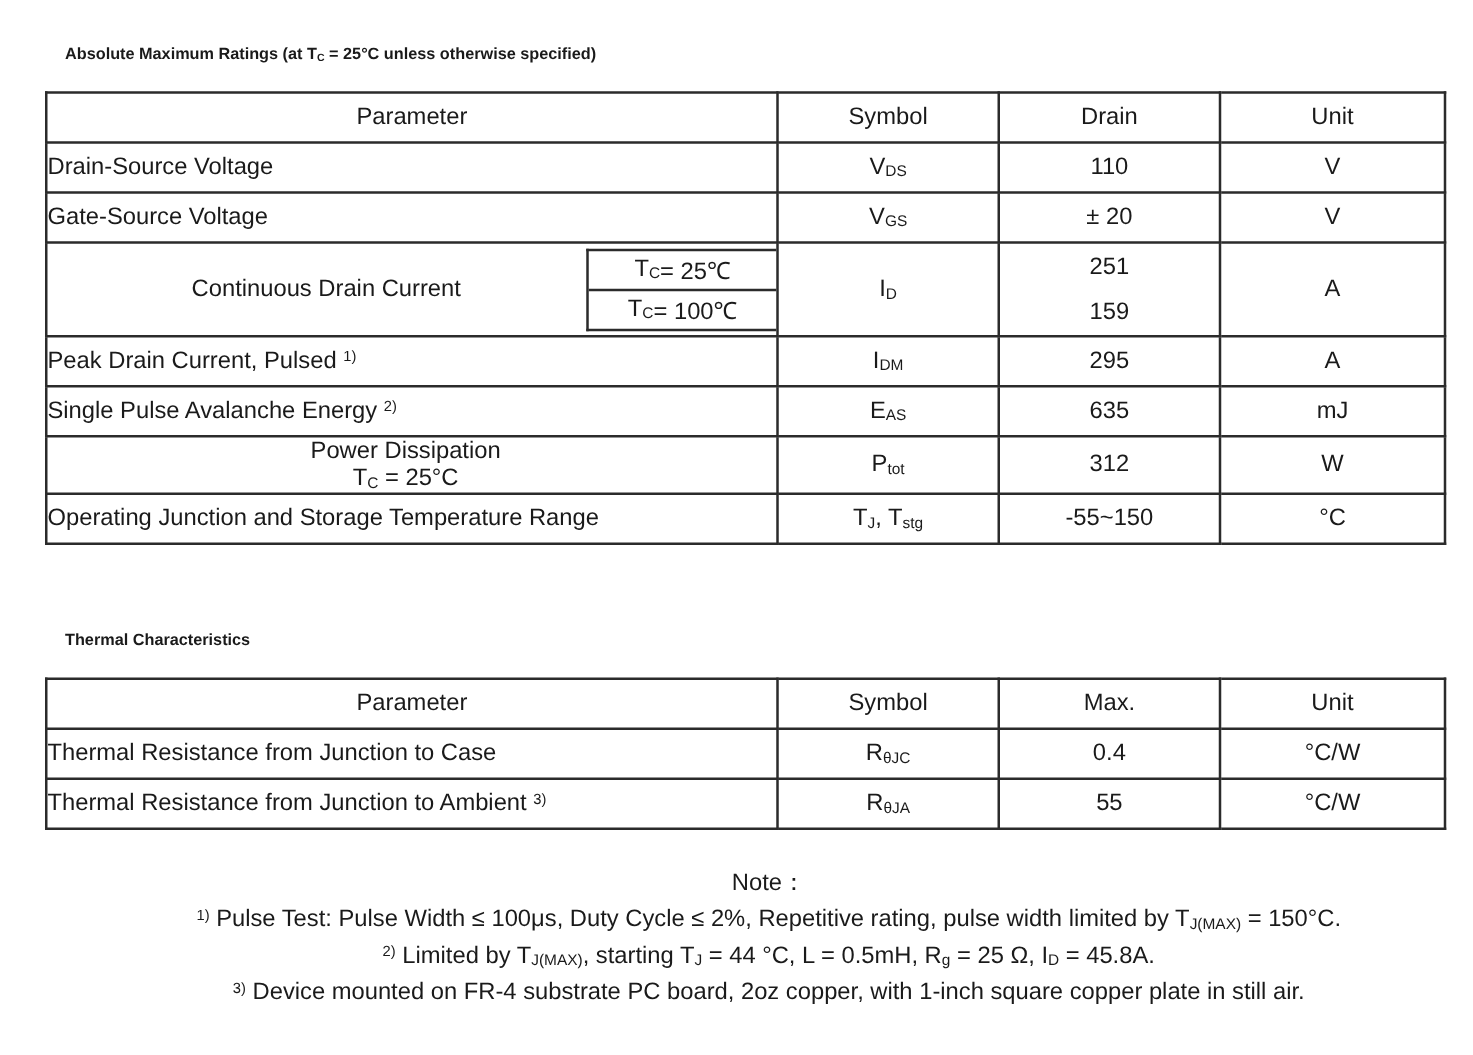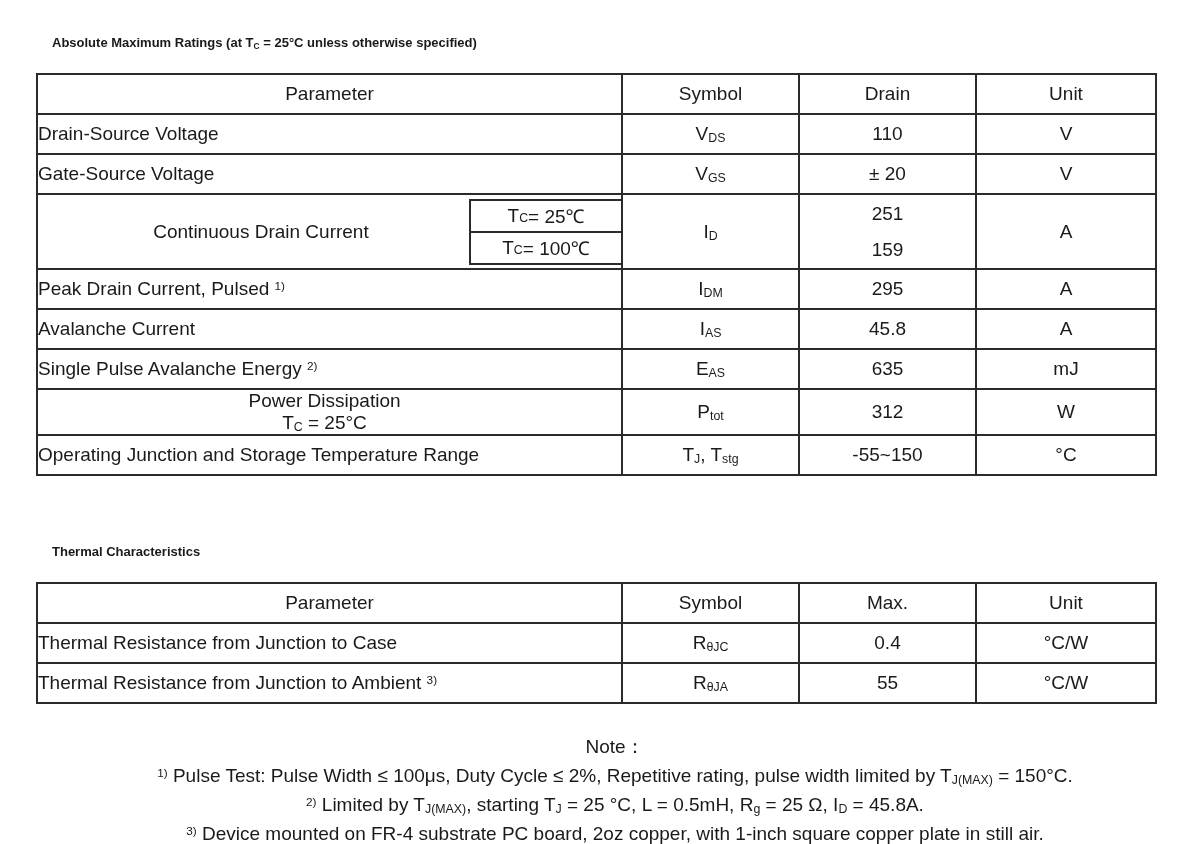--- a/index.html
+++ b/index.html
@@ -116,26 +116,20 @@
       </td>
       <td class="c">A</td>
     </tr>
     <tr>
       <td class="param"><span>Peak Drain Current, Pulsed </span><sup>1)</sup></td>
       <td class="c"><span>I</span><sub>DM</sub></td>
       <td class="c">295</td>
       <td class="c">A</td>
     </tr>
     <tr>
-      <td class="param"><span>Avalanche Current</span></td>
-      <td class="c"><span>I</span><sub>AS</sub></td>
-      <td class="c">45.8</td>
-      <td class="c">A</td>
-    </tr>
-    <tr>
       <td class="param"><span>Single Pulse Avalanche Energy </span><sup>2)</sup></td>
       <td class="c"><span>E</span><sub>AS</sub></td>
       <td class="c">635</td>
       <td class="c">mJ</td>
     </tr>
     <tr>
       <td class="param">
         <div class="pflex2">
           <span><span>Power Dissipation</span></span>
           <span><span>T</span><sub>C</sub><span> = 25°C</span></span>
@@ -181,17 +175,17 @@
       <td class="c"><span>R</span><sub>θJA</sub></td>
       <td class="c">55</td>
       <td class="c">°C/W</td>
     </tr>
   </tbody>
     </table>
 
   <div class="notes">
     <div class="note-line">Note：</div>
     <div class="note-line"><sup>1)</sup><span> Pulse Test: Pulse Width ≤ 100μs, Duty Cycle ≤ 2%, Repetitive rating, pulse width limited by T</span><sub>J(MAX)</sub><span> = 150°C.</span></div>
-    <div class="note-line"><sup>2)</sup><span> Limited by T</span><sub>J(MAX)</sub><span>, starting T</span><sub>J</sub><span> = 25 °C, L = 0.5mH, R</span><sub>g</sub><span> = 25 Ω, I</span><sub>D</sub><span> = 45.8A.</span></div>
+    <div class="note-line"><sup>2)</sup><span> Limited by T</span><sub>J(MAX)</sub><span>, starting T</span><sub>J</sub><span> = 44 °C, L = 0.5mH, R</span><sub>g</sub><span> = 25 Ω, I</span><sub>D</sub><span> = 45.8A.</span></div>
     <div class="note-line"><sup>3)</sup><span> Device mounted on FR-4 substrate PC board, 2oz copper, with 1-inch square copper plate in still air.</span></div>
   </div>
 
 </div>
 
 </body></html>

